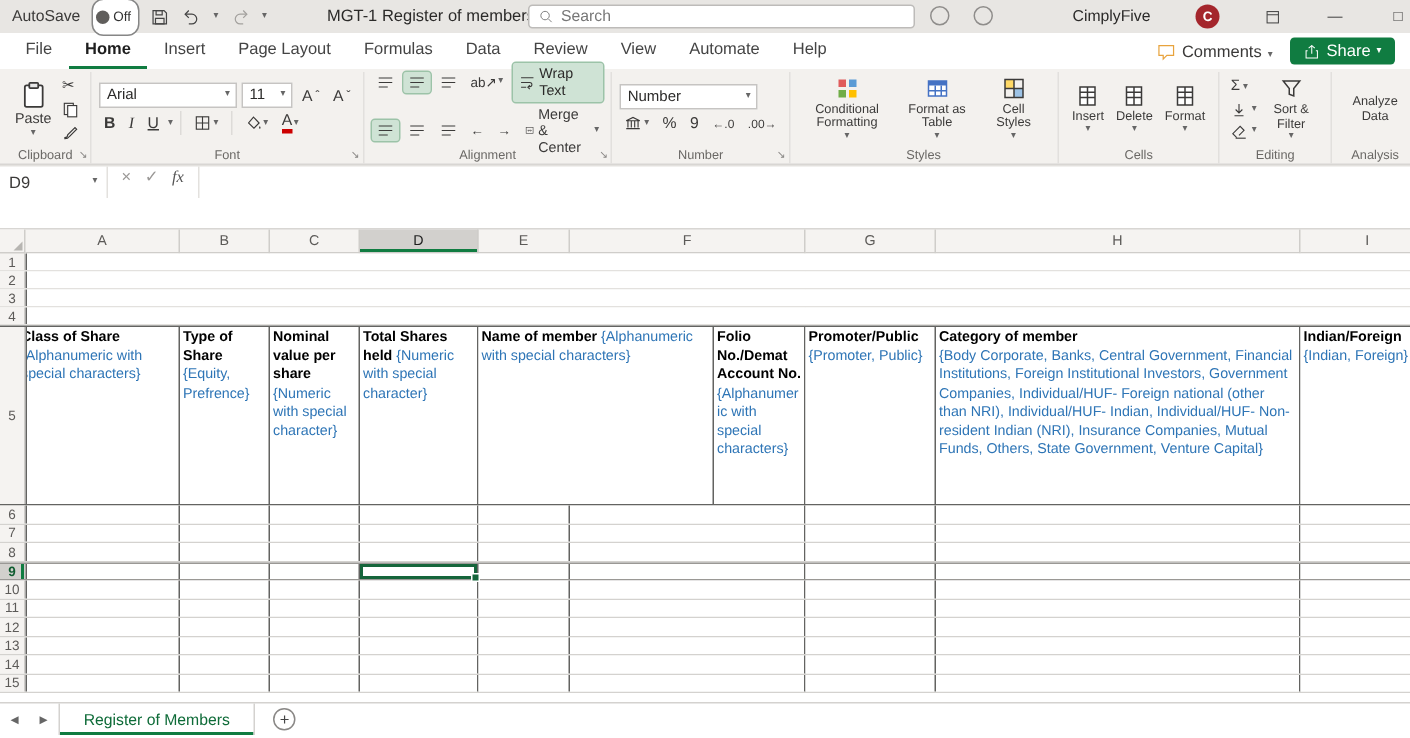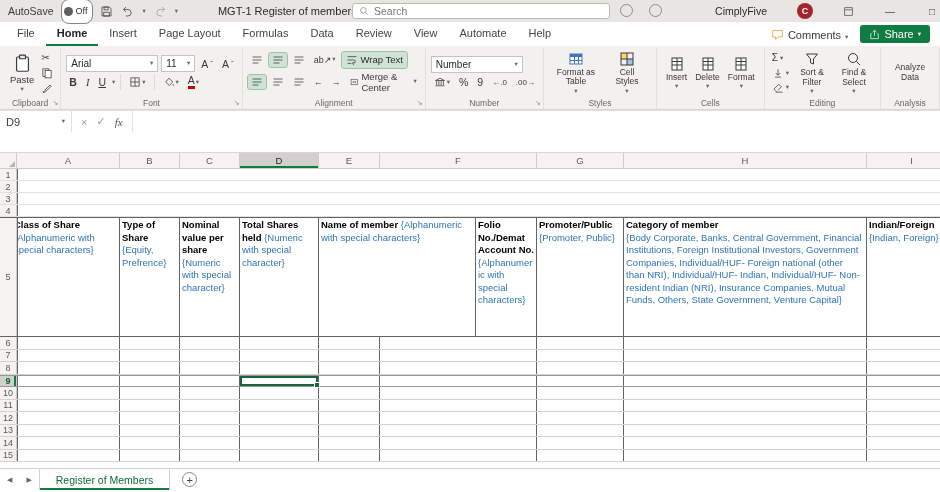--- a/index.html
+++ b/index.html
@@ -62,21 +62,21 @@
   .bold{font-weight:bold}.ital{font-style:italic;font-family:"Liberation Serif",serif}.undl{text-decoration:underline}
   .acolor{border-bottom:3px solid #c00;line-height:11px}
   .vline{width:1px;height:16px;background:#dddbd8;margin:0 2px}
   .wrapbtn{display:flex;align-items:center;gap:3px;font-size:9.5px;background:#cfe3d5;outline:1px solid #9cc3a8;border-radius:2px;padding:2px 4px;color:#2b2a29}
   .mcbtn{display:flex;align-items:center;gap:3px;font-size:9.5px;padding:1px 3px}
   .stackbtn{display:flex;flex-direction:column;align-items:center;justify-content:center;text-align:center;font-size:8.5px;line-height:9.5px;padding:1px 4px;gap:1px}
   .stackbtn .ic{width:16px;height:16px}
   .dec{font-size:8px;color:#3b3a39}
 
   
-  .fxbar{height:22px;background:#fff;border-top:1px solid #e3e1de;display:flex;align-items:center;font-size:11px}
+  .fxbar{height:22px;background:#fff;border-top:1px solid #e3e1de;display:flex;align-items:flex-start;font-size:11px}
   .namebox{width:72px;height:100%;border-right:1px solid #e3e1de;display:flex;align-items:center;justify-content:space-between;padding:0 6px}
   .fxicons{display:flex;align-items:center;gap:9px;padding:0 9px;color:#9a9896}
   .fx-fx{font-family:Liberation Serif, serif;font-style:italic;color:#555}
   .fx-input{flex:1;height:100%;border-left:1px solid #e3e1de}
   .fxgap{height:20px;background:#fff}
 
   
   .sheet{width:940px;overflow:hidden}
   .colhdrs{display:flex;height:17px;background:#f5f3f1;border-top:1px solid #d8d6d3;font-size:9.5px;color:#5c5a58}
   .corner{width:17px;flex:none;border-right:1px solid #cfcdca;border-bottom:1px solid #cfcdca;position:relative;background:#f5f3f1}
@@ -440,20 +440,27 @@
       </div>
     </div>
     <span class="glabel">Number</span>
     <span class="dlg">↘</span>
   </div>
 
   <div class="rgroup">
     <div class="gbody">
       <div class="stackbtn">
         <svg class="ic">
+            <use href="#i-cf"></use>
+          </svg>
+        <span style="width:58px">Conditional Formatting</span>
+        <span class="drp">▾</span>
+      </div>
+      <div class="stackbtn">
+        <svg class="ic">
             <use href="#i-table"></use>
           </svg>
         <span style="width:46px">Format as Table</span>
         <span class="drp">▾</span>
       </div>
       <div class="stackbtn">
         <svg class="ic">
             <use href="#i-cellstyles"></use>
           </svg>
         <span style="width:40px">Cell Styles</span>
@@ -508,27 +515,20 @@
               <use href="#i-eraser"></use>
             </svg>
             <span class="drp">▾</span>
           </span>
       </div>
       <div class="stackbtn">
         <svg class="ic">
             <use href="#i-funnel"></use>
           </svg>
         <span style="width:34px">Sort &amp; Filter</span>
-        <span class="drp">▾</span>
-      </div>
-      <div class="stackbtn">
-        <svg class="ic">
-            <use href="#i-search"></use>
-          </svg>
-        <span style="width:34px">Find &amp; Select</span>
         <span class="drp">▾</span>
       </div>
     </div>
     <span class="glabel">Editing</span>
   </div>
 
   <div class="rgroup">
     <div class="gbody">
       <div class="stackbtn">
 

